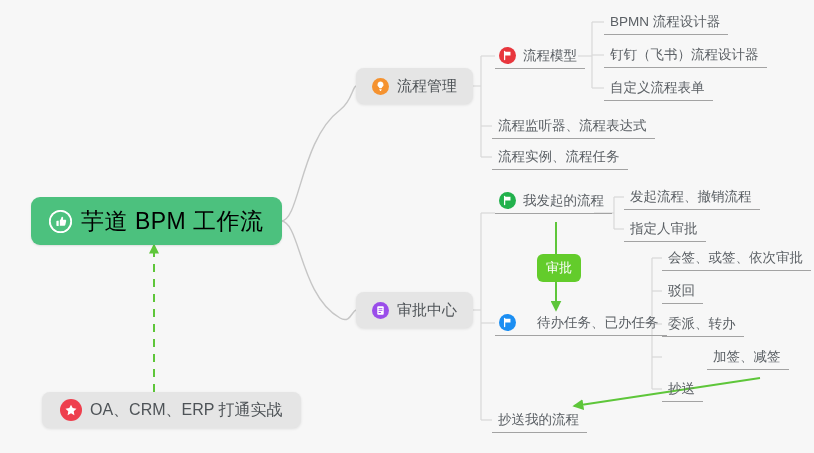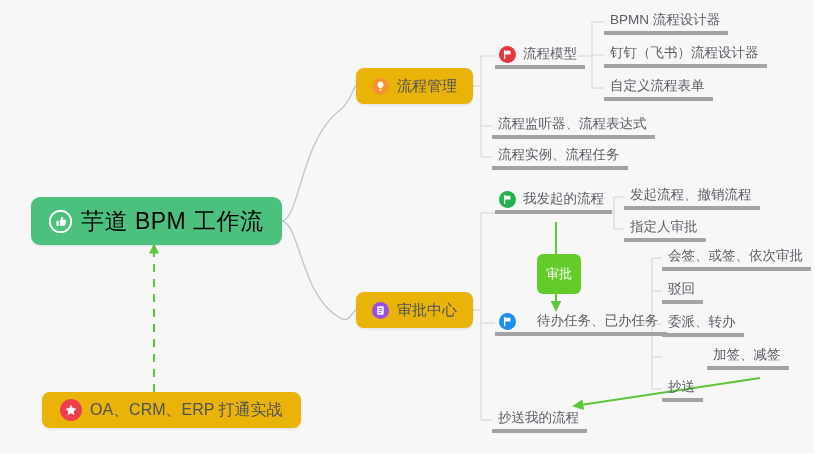--- a/index.html
+++ b/index.html
@@ -45,55 +45,55 @@
     height: 48px;
     color: #000000;
     font-size: 23px;
     letter-spacing: .5px;
     box-shadow: 0 1px 2px rgba(0,0,0,.10);
   }
   .node-root .label { margin-left: 9px; }
 
   
   .node-card {
-    background: #eab308;
+    background: #e5e5e5;
     border-radius: 8px;
     padding: 0 16px;
     height: 36px;
     font-size: 15px;
     box-shadow: 0 1px 3px rgba(0,0,0,.10);
     color: #4e5357;
   }
   .node-card .label { margin-left: 8px; }
 
   .node-note {
     height: 36px;
     font-size: 16px;
     padding: 0 18px;
   }
 
   
   .node-leaf {
     font-size: 13.5px;
     height: 26px;
     padding: 0 8px 0 6px;
-    border-bottom: 4px solid #a3a3a3;
+    border-bottom: 1px solid #a3a3a3;
     color: #5b6065;
   }
   .node-leaf.has-icon { padding-left: 4px; }
   .node-leaf .label { margin-left: 7px; }
   .node-leaf.no-icon .label { margin-left: 0; }
 
   
   .node-pill {
     background: #63cc2b;
     color: #ffffff;
     border-radius: 6px;
     font-size: 13px;
-    height: 40px;
+    height: 28px;
     padding: 0 9px;
     justify-content: center;
   }
 
   
   .icon {
     width: 17px;
     height: 17px;
     border-radius: 50%;
     display: inline-flex;

